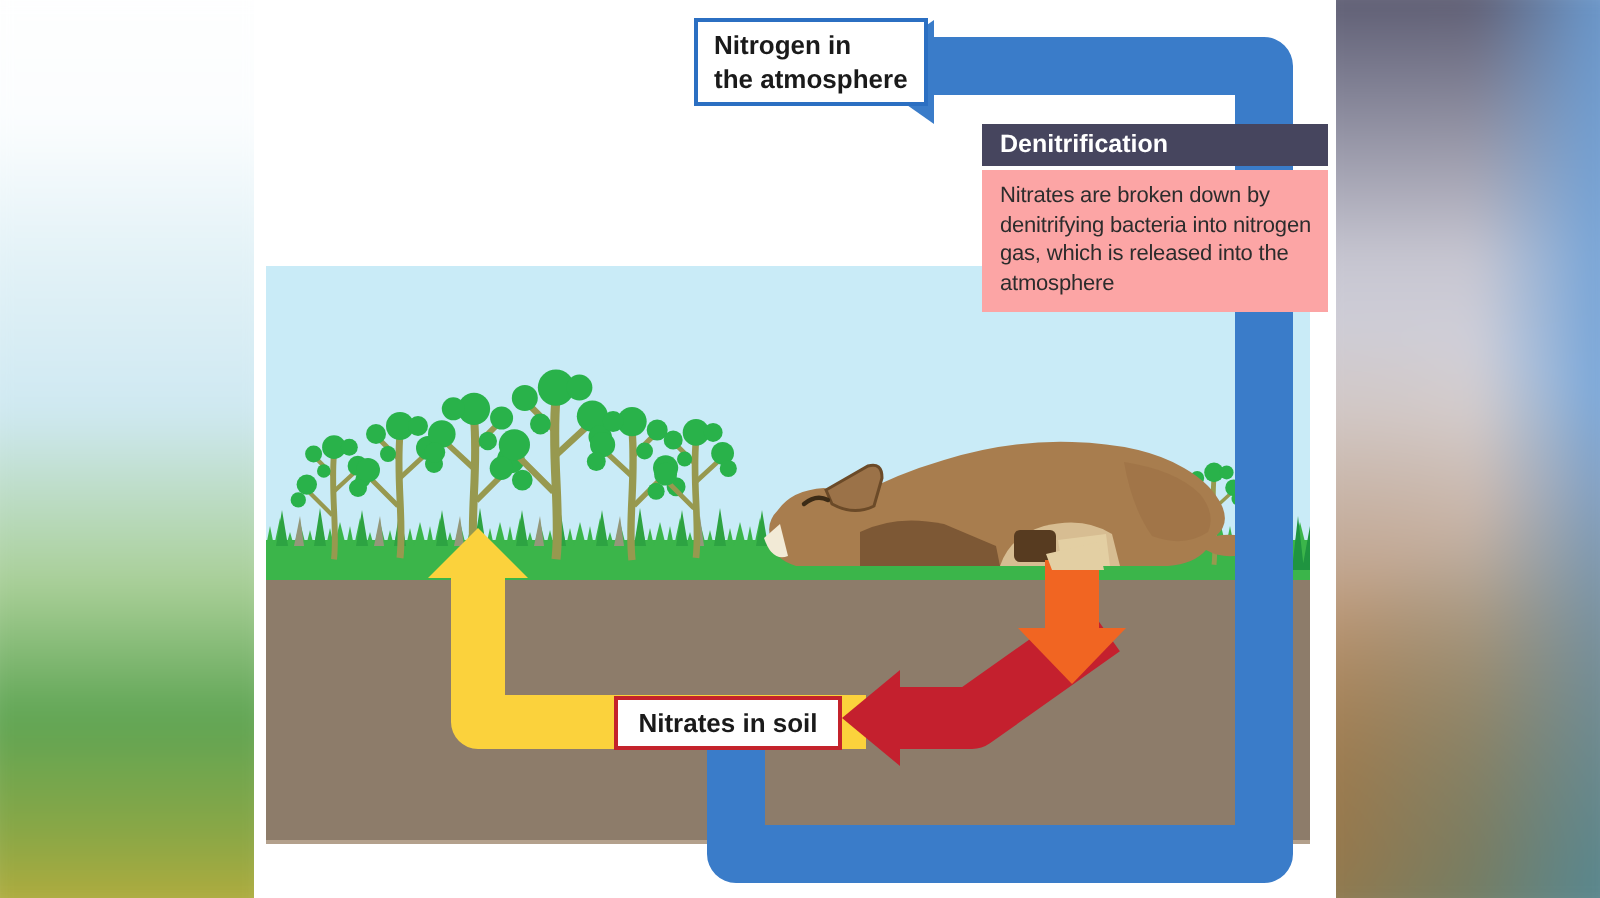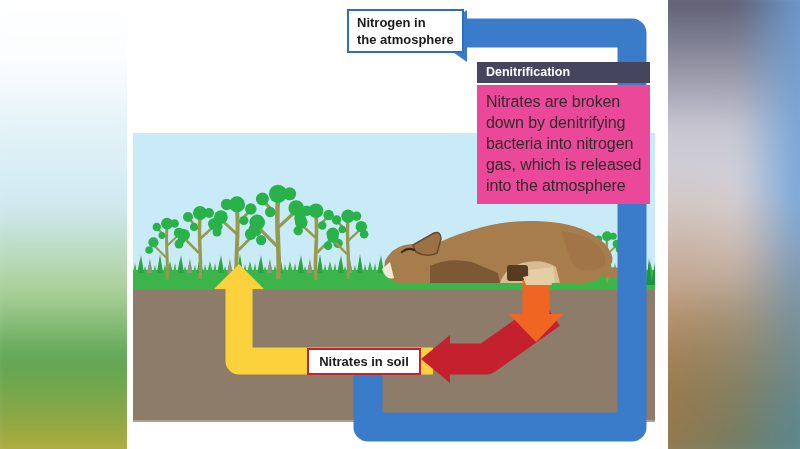--- a/index.html
+++ b/index.html
@@ -27,27 +27,27 @@
   .scene{position:absolute;left:133px;top:133px;width:522px;height:289px;z-index:2;}
   .arrows{position:absolute;left:0;top:0;width:800px;height:449px;z-index:3;pointer-events:none;}
   .label-box{position:absolute;z-index:4;box-sizing:border-box;color:#1a1a1a;}
   .nitrogen-box{
     left:307px;top:9px;width:117px;height:44px;background:#ffffff;
     border:2px solid #2b6fc2;font-weight:bold;font-size:13px;line-height:1.3;
     padding:4px 0 0 8px;
     margin-left:40px;
   }
   .nitrogen-box span{display:block;}
-  .denit-box{left:477px;top:62px;width:173px;}
+  .denit-box{left:491px;top:62px;width:173px;}
   .denit-title{
     background:#46455e;color:#ffffff;font-weight:bold;font-size:12.5px;
     padding:3px 9px 4px 9px;
   }
   .denit-body{
-    background:#ec4899;color:#2c2c2c;font-size:16px;line-height:1.32;
+    background:#fca5a5;color:#2c2c2c;font-size:11px;line-height:1.32;
     letter-spacing:-0.1px;padding:6px 5px 7px 9px;margin-top:2px;
   }
   .nitrates-box{
     left:307px;top:348px;width:114px;height:27px;background:#ffffff;
     border:2px solid #c4232b;font-weight:bold;font-size:13px;
     text-align:center;line-height:23px;
   }
 </style>
 </head>
 <body>

